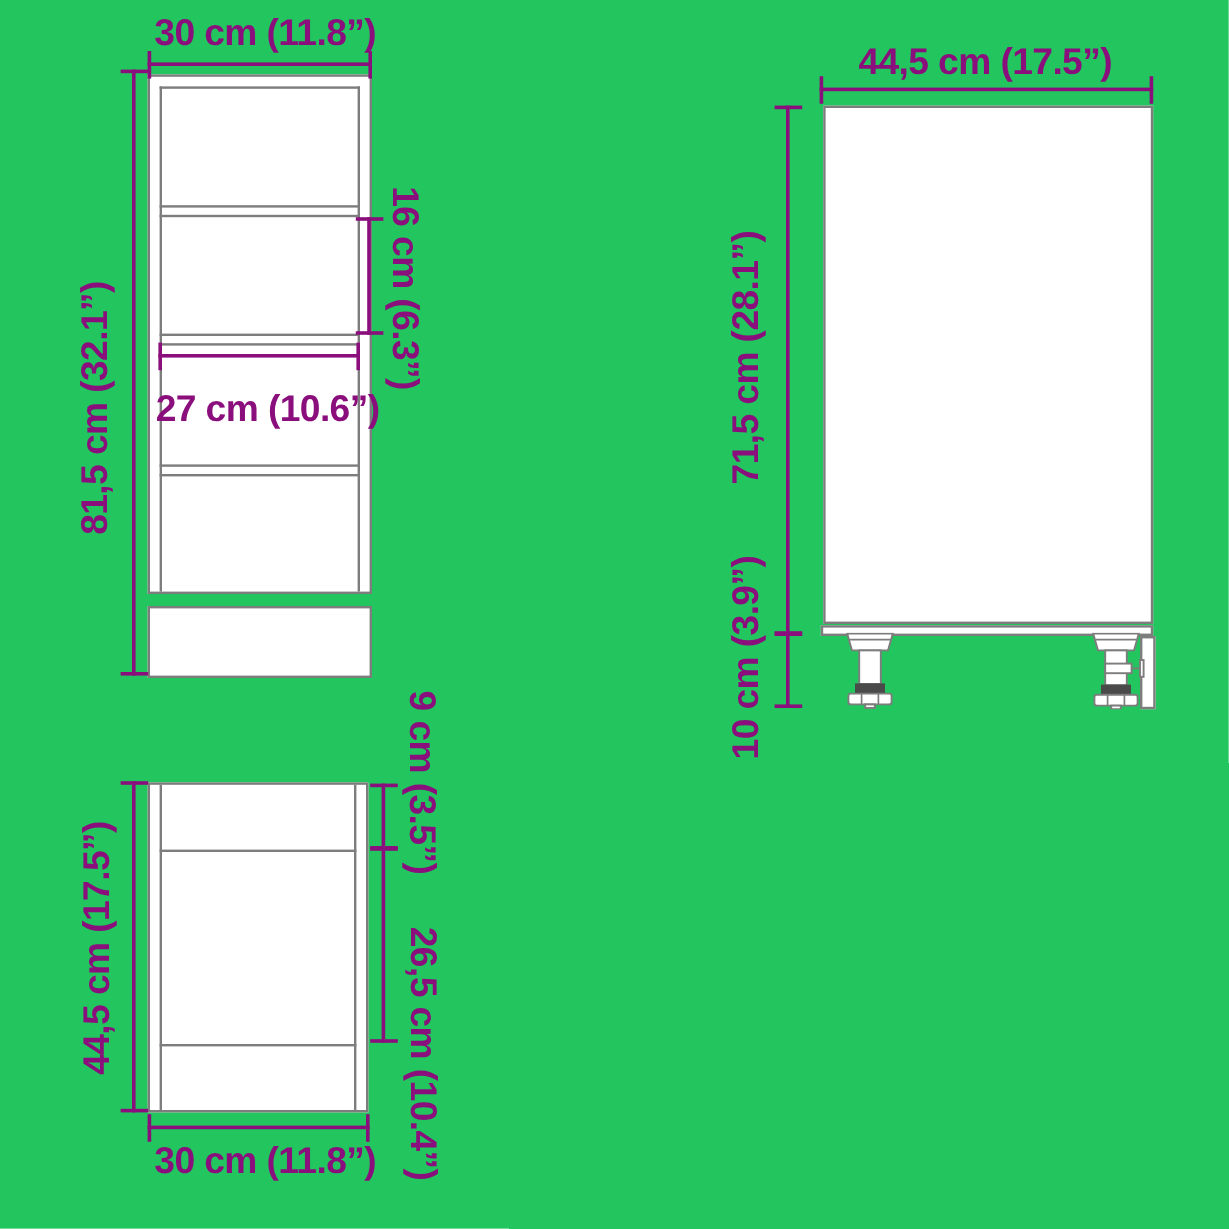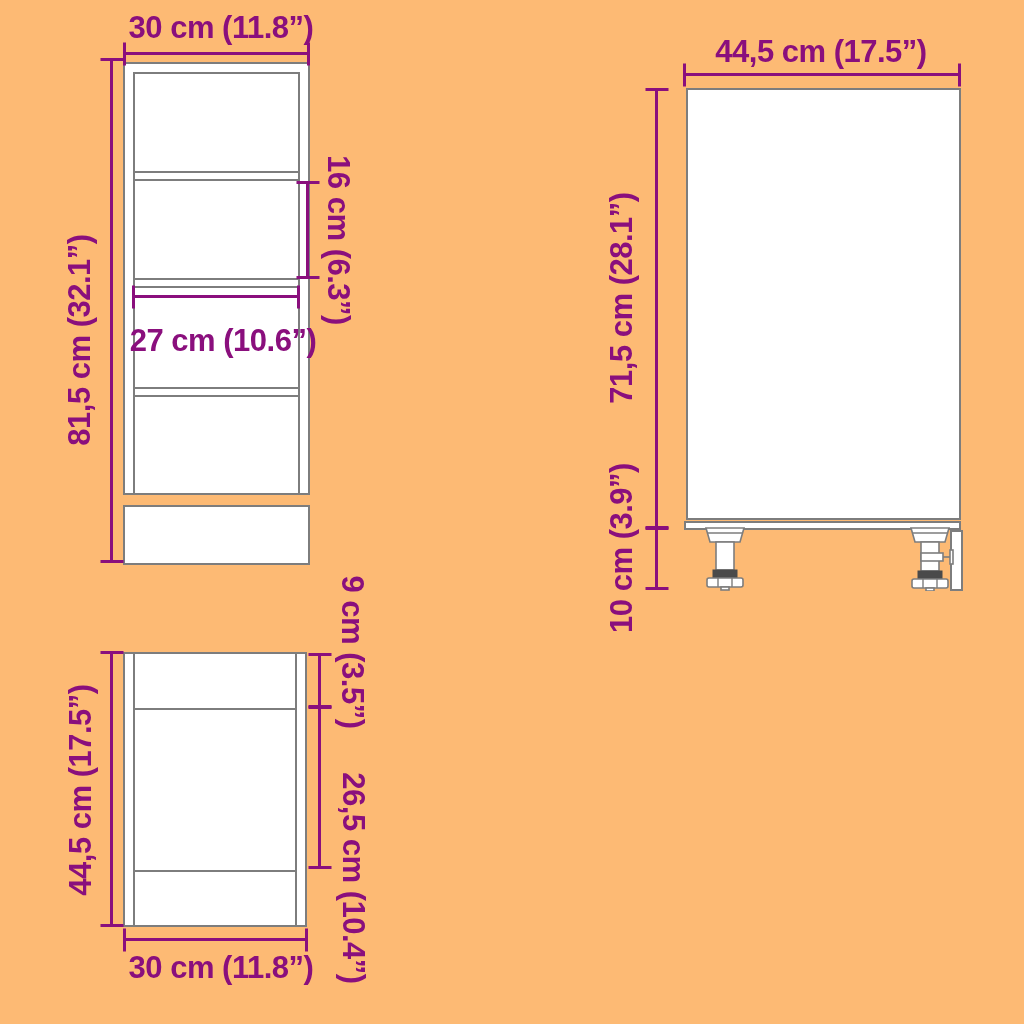--- a/index.html
+++ b/index.html
@@ -1,17 +1,17 @@
 <!DOCTYPE html>
 <html style="--dim: #8A0F7D; --line: #7d7d7d;"><head>
 <meta charset="utf-8">
 <style>
   html,body{margin:0;padding:0;background:#fff;}
   #stage{
-    position:relative;width:1024px;height:1024px;background:#fdba74;overflow:hidden;
+    position:relative;width:1024px;height:1024px;background:#22c55e;overflow:hidden;
     font-family:"Liberation Sans","DejaVu Sans",sans-serif;
   }
   
   .lbl{
     position:absolute;color:var(--dim);font-weight:700;font-size:31px;
     white-space:nowrap;transform:translate(-50%,-50%);letter-spacing:-0.5px;
     line-height:1;
   }
   .rot-up{transform:translate(-50%,-50%) rotate(-90deg);}
   .rot-down{transform:translate(-50%,-50%) rotate(90deg);}

